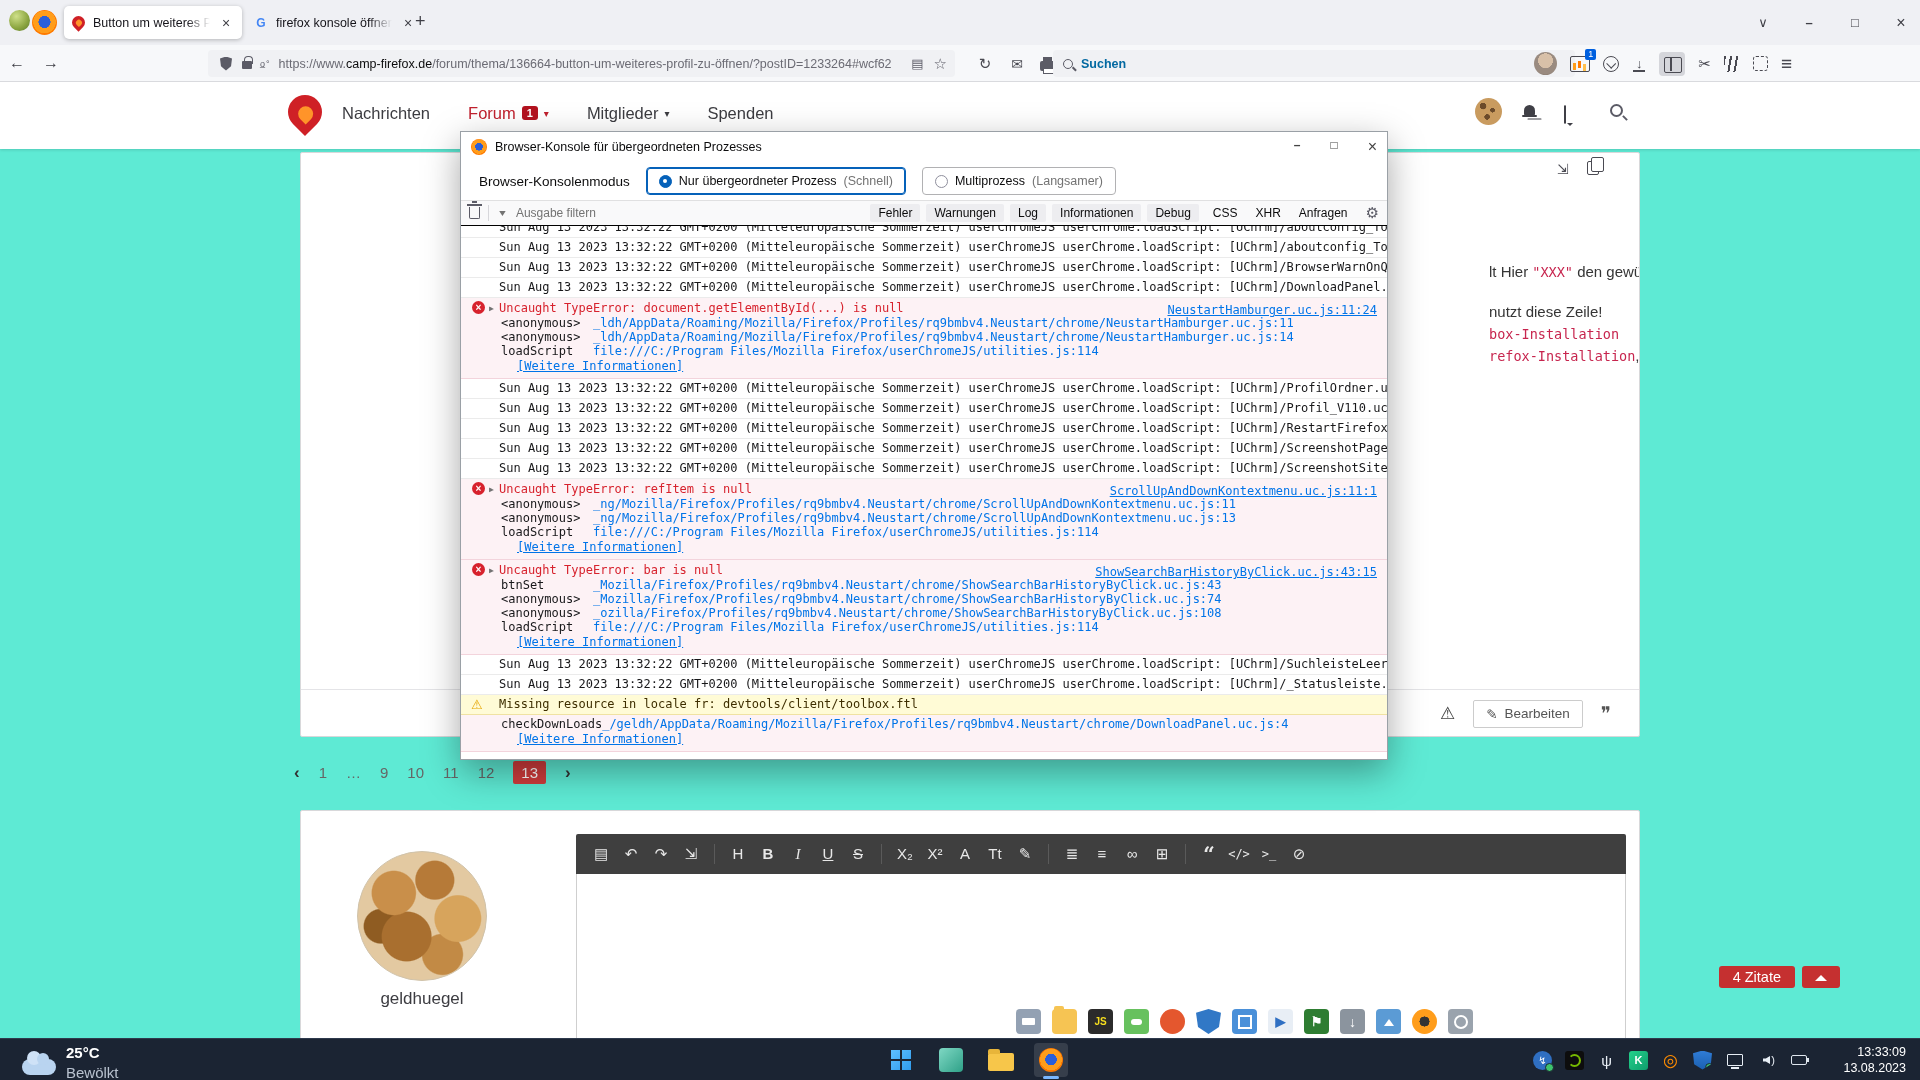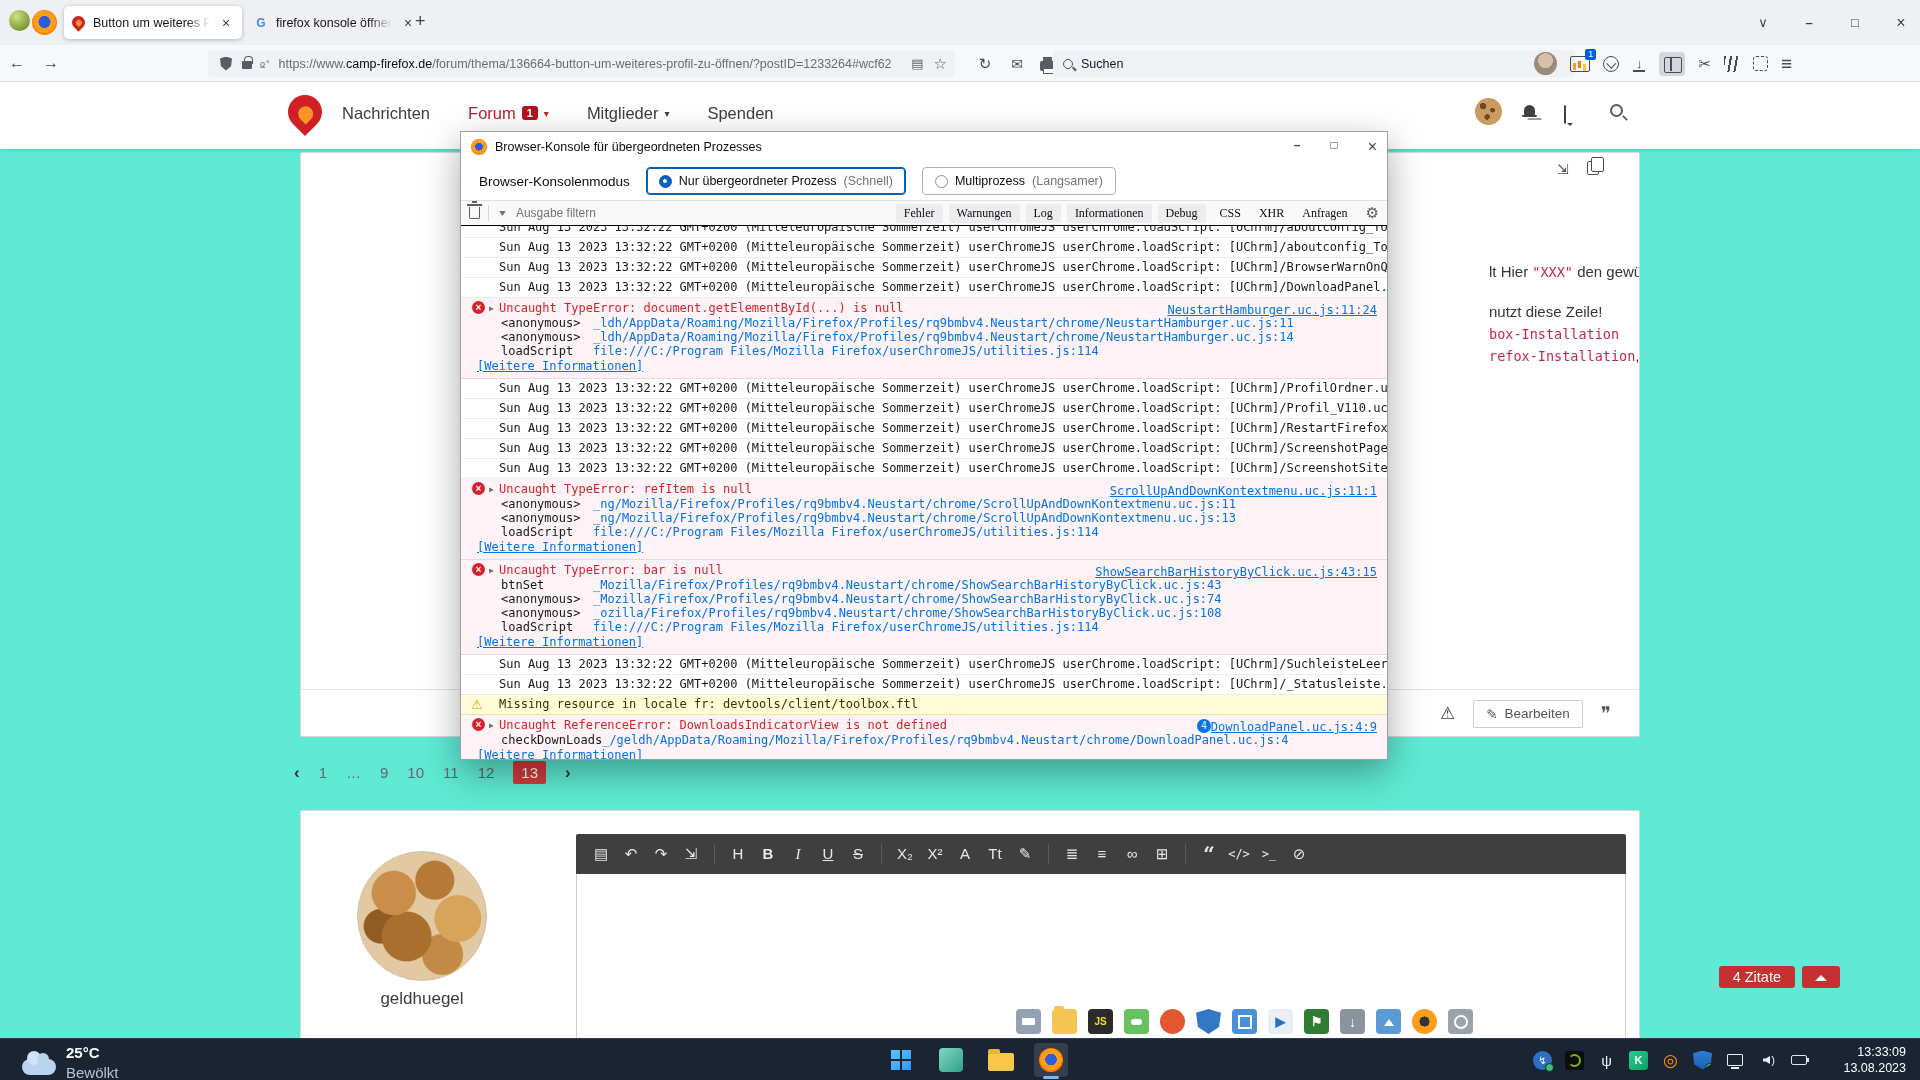--- a/index.html
+++ b/index.html
@@ -62,21 +62,21 @@
   .u-ico { color:#5b5b66; font-size:13px; margin-left:10px; }
   .g-reader::before { content:"▤"; }
   .g-star::before { content:"☆"; font-size:15px; }
   .toolico { color:#4a4a52; font-size:14px; margin-left:14px; width:18px; text-align:center; }
   .g-reload::before { content:"↻"; font-size:15px; }
   .g-mail::before { content:"✉"; }
   .printer { position:relative; width:15px; height:10px; background:#5b5b66; border-radius:2px; margin:4px 0 0 14px; }
   .printer::before { content:""; position:absolute; left:3px; top:-4px; width:9px; height:4px; background:#5b5b66; }
   .printer::after { content:""; position:absolute; left:3px; bottom:-3px; width:9px; height:4px; background:#fff; border:1px solid #5b5b66; }
   .searchbar { position:absolute; left:1053px; top:5px; width:522px; height:27px; background:#f0f1f4;
-    border-radius:4px; display:flex; align-items:center; padding:0 10px; color:#0f172a; font-size:12.5px; gap:8px; }
+    border-radius:4px; display:flex; align-items:center; padding:0 10px; color:#0369a1; font-size:12.5px; gap:8px;font-weight:bold; }
   .mag { position:relative; width:10px; height:10px; border:1.6px solid #5b5b66; border-radius:50%; display:inline-block; }
   .mag::after { content:""; position:absolute; left:8px; top:8px; width:5px; height:1.6px; background:#5b5b66; transform:rotate(45deg); }
   .rightic { position:absolute; right:128px; top:0; height:37px; display:flex; align-items:center; gap:13px; }
   .avatar-face { width:23px; height:23px; border-radius:50%;
     background:radial-gradient(circle at 50% 38%, #d8c0a8 0 40%, #9a8b80 41% 70%, #6e6257 100%); }
   .monbadge { position:relative; width:20px; height:16px; border:1.5px solid #4a4a52; border-radius:2px; }
   .monbadge::before { content:""; position:absolute; left:2px; bottom:1px; width:3px; height:7px; background:#ff9d1b; box-shadow:5px -2px 0 #ff7a00, 10px 1px 0 #ffbf4d; }
   .monbadge .badge { position:absolute; right:-7px; top:-8px; background:#0060df; color:#fff; font-size:9px;
     line-height:11px; padding:0 3px; border-radius:2px; }
   .pocket { position:relative; width:16px; height:16px; border:1.5px solid #4a4a52; border-radius:50%; }
@@ -211,21 +211,21 @@
   .pill .hint { color:#737373; }
   .cfilter { height:26px; background:#f9f9fa; border-top:1px solid #e0e0e1; border-bottom:1px solid #000000;
     display:flex; align-items:center; padding:0 8px; gap:8px; font-size:12px; color:#0c0c0d; }
   .trash { position:relative; width:11px; height:12px; border:1.5px solid #5b5b66; border-top:none; border-radius:0 0 2px 2px; }
   .trash::before { content:""; position:absolute; left:-3px; top:-3px; width:15px; height:1.5px; background:#5b5b66; }
   .trash::after { content:""; position:absolute; left:2px; top:-6px; width:5px; height:2px; background:#5b5b66; }
   .vsep { width:1px; height:16px; background:#d7d7db; }
   .funnel { color:#737373; font-size:11px; }
   .funnel::before { content:"▼"; transform:scale(1,.8); display:inline-block; }
   .fplace { color:#737373; flex:1; }
-  .fbtns { display:flex; gap:6px;font-family:Liberation Serif, serif; }
+  .fbtns { display:flex; gap:6px; }
   .fbtn { background:#ededf0; border-radius:2px; padding:2px 8px; }
   .ftoggle { padding:2px 6px; }
   .gear { color:#5b5b66; font-size:15px; margin-left:4px; }
   .gear::before { content:"⚙"; }
 
   .clog { position:relative; height:533px; overflow:hidden; font-family:"DejaVu Sans Mono",monospace; font-size:12px; color:#18181a; }
   .row.log { height:20px; line-height:19px; padding-left:38px; border-bottom:1px solid #ebebeb; white-space:nowrap; overflow:hidden; }
   .row.log.clip { height:12px; }
   .row.log.clip span { position:relative; top:-8px; }
   .errblock { background:#fdf2f5; border-bottom:1px solid #f3d4dc; padding:2px 0 4px 0; position:relative; }
@@ -234,21 +234,21 @@
     color:#fff; font-size:10px; line-height:13px; text-align:center; font-weight:bold; font-family:"Liberation Sans",sans-serif; }
   .errico::before { content:"×"; }
   .ecaret { position:absolute; left:28px; top:1px; color:#737373; font-size:8px; }
   .ecaret::before { content:"▶"; }
   .errlink { position:absolute; right:10px; top:2px; color:#0074e8; text-decoration:underline; }
   .errbadge { position:absolute; right:176px; top:2px; background:#0074e8; color:#fff; border-radius:50%;
     width:14px; height:14px; line-height:14px; text-align:center; font-size:10px; font-family:"Liberation Sans",sans-serif; }
   .stack { line-height:14px; padding-left:40px; white-space:nowrap; }
   .stack .sfn { display:inline-block; min-width:92px; color:#18181a; }
   .stack .spath { color:#0074e8; }
-  .morelink { line-height:16px; padding-left:16px; }
+  .morelink { line-height:16px; padding-left:30px;margin-left:26px; }
   .morelink span { color:#0074e8; text-decoration:underline; }
   .row.warn { height:20px; line-height:19px; padding-left:38px; background:#fffbd6; border-bottom:1px solid #f0e2a2;
     position:relative; white-space:nowrap; color:#3e2e00; }
   .warnico { position:absolute; left:10px; top:0; color:#e5a500; font-size:13px; font-family:"Liberation Sans",sans-serif; }
   .warnico::before { content:"⚠"; }
 
   
   .taskbar { position:absolute; left:0; bottom:0; right:0; height:42px; background:#1b2433; border-top:1px solid #2e3a4d;
     color:#fff; z-index:20; }
   .weather { position:absolute; left:22px; top:4px; display:flex; gap:10px; align-items:center; }
@@ -542,21 +542,20 @@
             <div class="stack"><span class="sfn">btnSet</span><span class="spath">_Mozilla/Firefox/Profiles/rq9bmbv4.Neustart/chrome/ShowSearchBarHistoryByClick.uc.js:43</span></div>
             <div class="stack"><span class="sfn">&lt;anonymous&gt;</span><span class="spath">_Mozilla/Firefox/Profiles/rq9bmbv4.Neustart/chrome/ShowSearchBarHistoryByClick.uc.js:74</span></div>
             <div class="stack"><span class="sfn">&lt;anonymous&gt;</span><span class="spath">_ozilla/Firefox/Profiles/rq9bmbv4.Neustart/chrome/ShowSearchBarHistoryByClick.uc.js:108</span></div>
             <div class="stack"><span class="sfn">loadScript</span><span class="spath">file:///C:/Program Files/Mozilla Firefox/userChromeJS/utilities.js:114</span></div>
             <div class="morelink"><span>[Weitere Informationen]</span></div>
           </div>
           <div class="row log"><span>Sun Aug 13 2023 13:32:22 GMT+0200 (Mitteleuropäische Sommerzeit) userChromeJS userChrome.loadScript: [UChrm]/SuchleisteLeeren.uc.js</span></div>
           <div class="row log"><span>Sun Aug 13 2023 13:32:22 GMT+0200 (Mitteleuropäische Sommerzeit) userChromeJS userChrome.loadScript: [UChrm]/_Statusleiste.uc.js</span></div>
           <div class="row warn"><span class="warnico"></span><span>Missing resource in locale fr: devtools/client/toolbox.ftl</span></div>
           <div class="errblock">
-            <div class="errhead"><span class="errico"></span><span class="ecaret"></span><span>Uncaught ReferenceError: DownloadsIndicatorView is not defined</span><span class="errbadge">4</span><span class="errlink">DownloadPanel.uc.js:4:9</span></div>
             <div class="stack"><span class="sfn">checkDownLoads</span><span class="spath">_/geldh/AppData/Roaming/Mozilla/Firefox/Profiles/rq9bmbv4.Neustart/chrome/DownloadPanel.uc.js:4</span></div>
             <div class="morelink"><span>[Weitere Informationen]</span></div>
           </div>
         </div>
     </div>
 
   </div>
 </div>
 
 <div class="taskbar">

